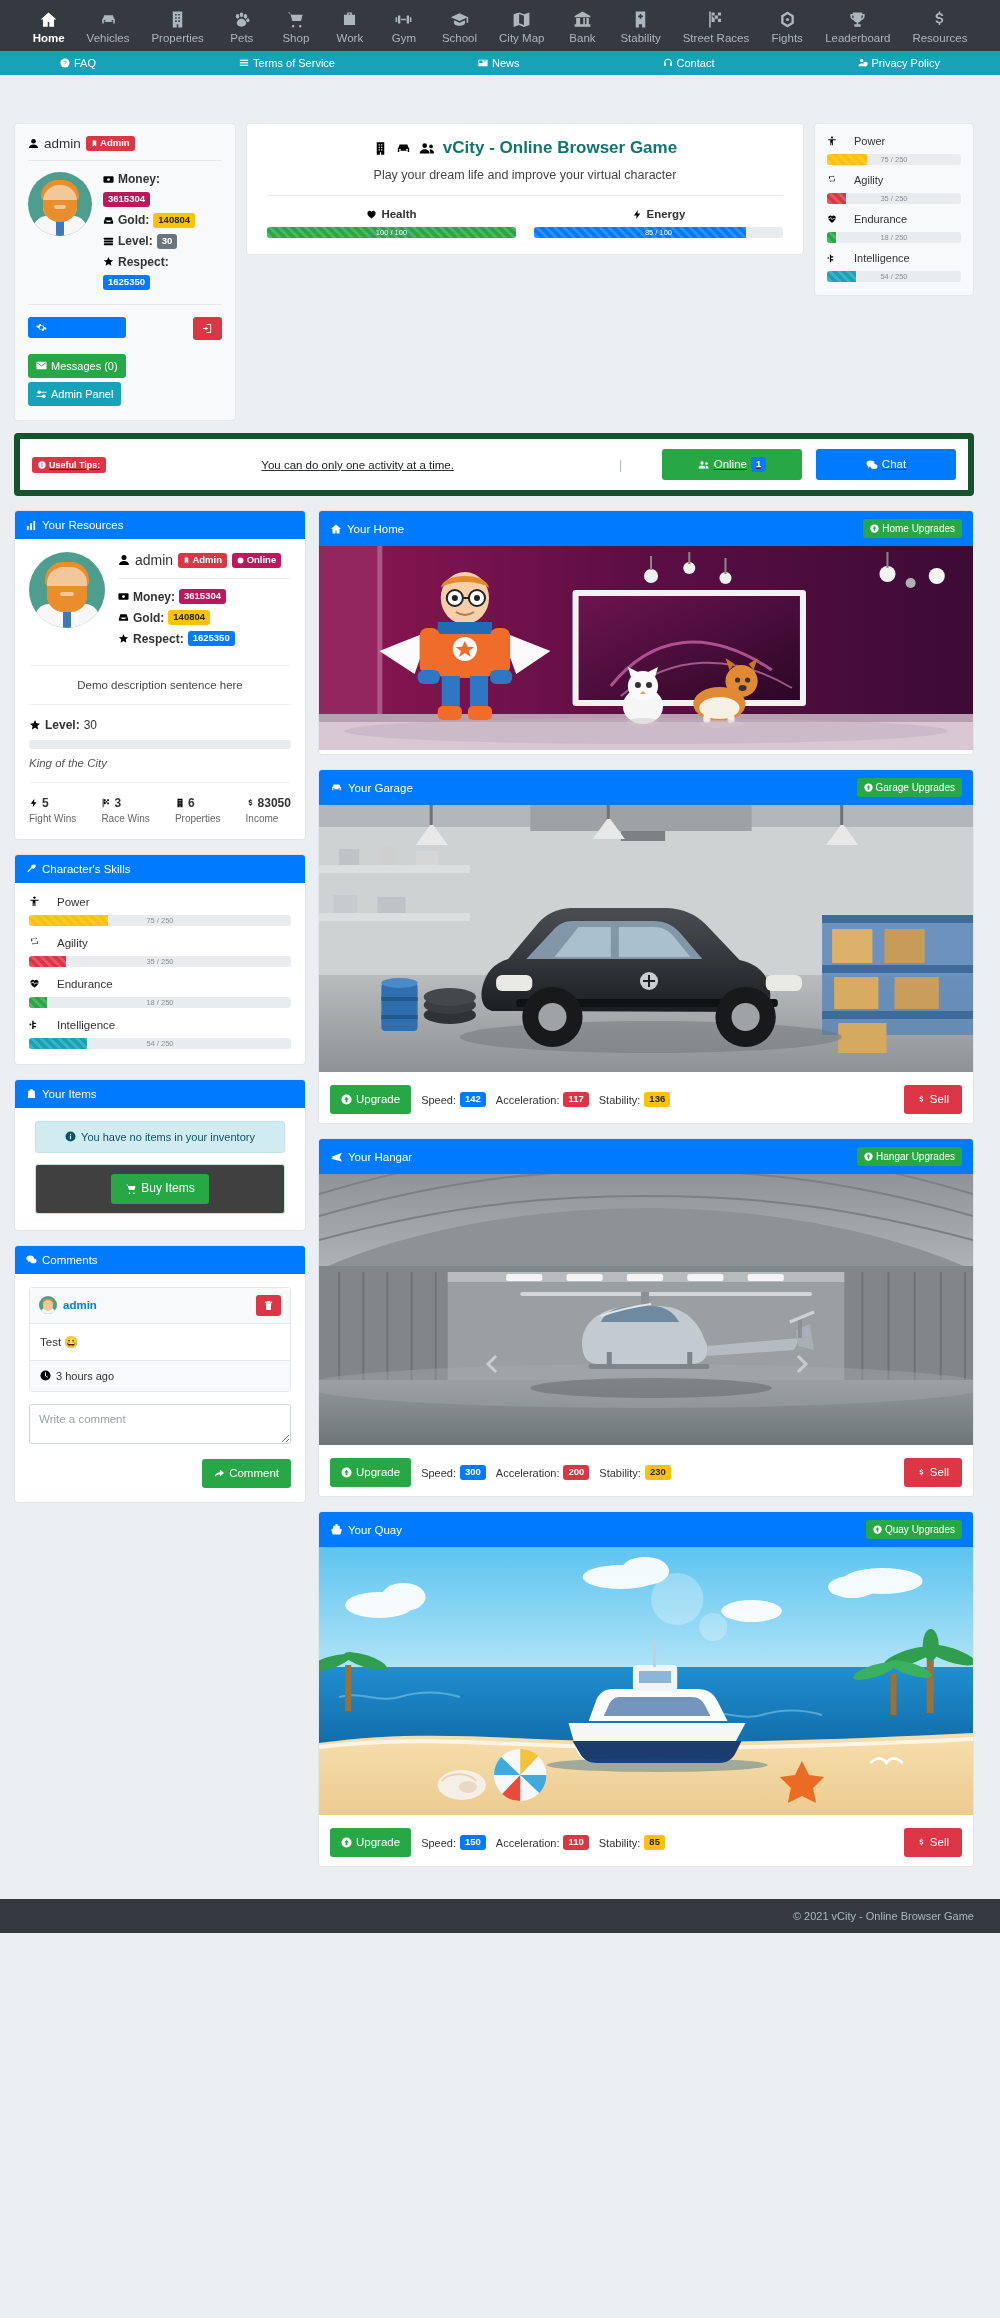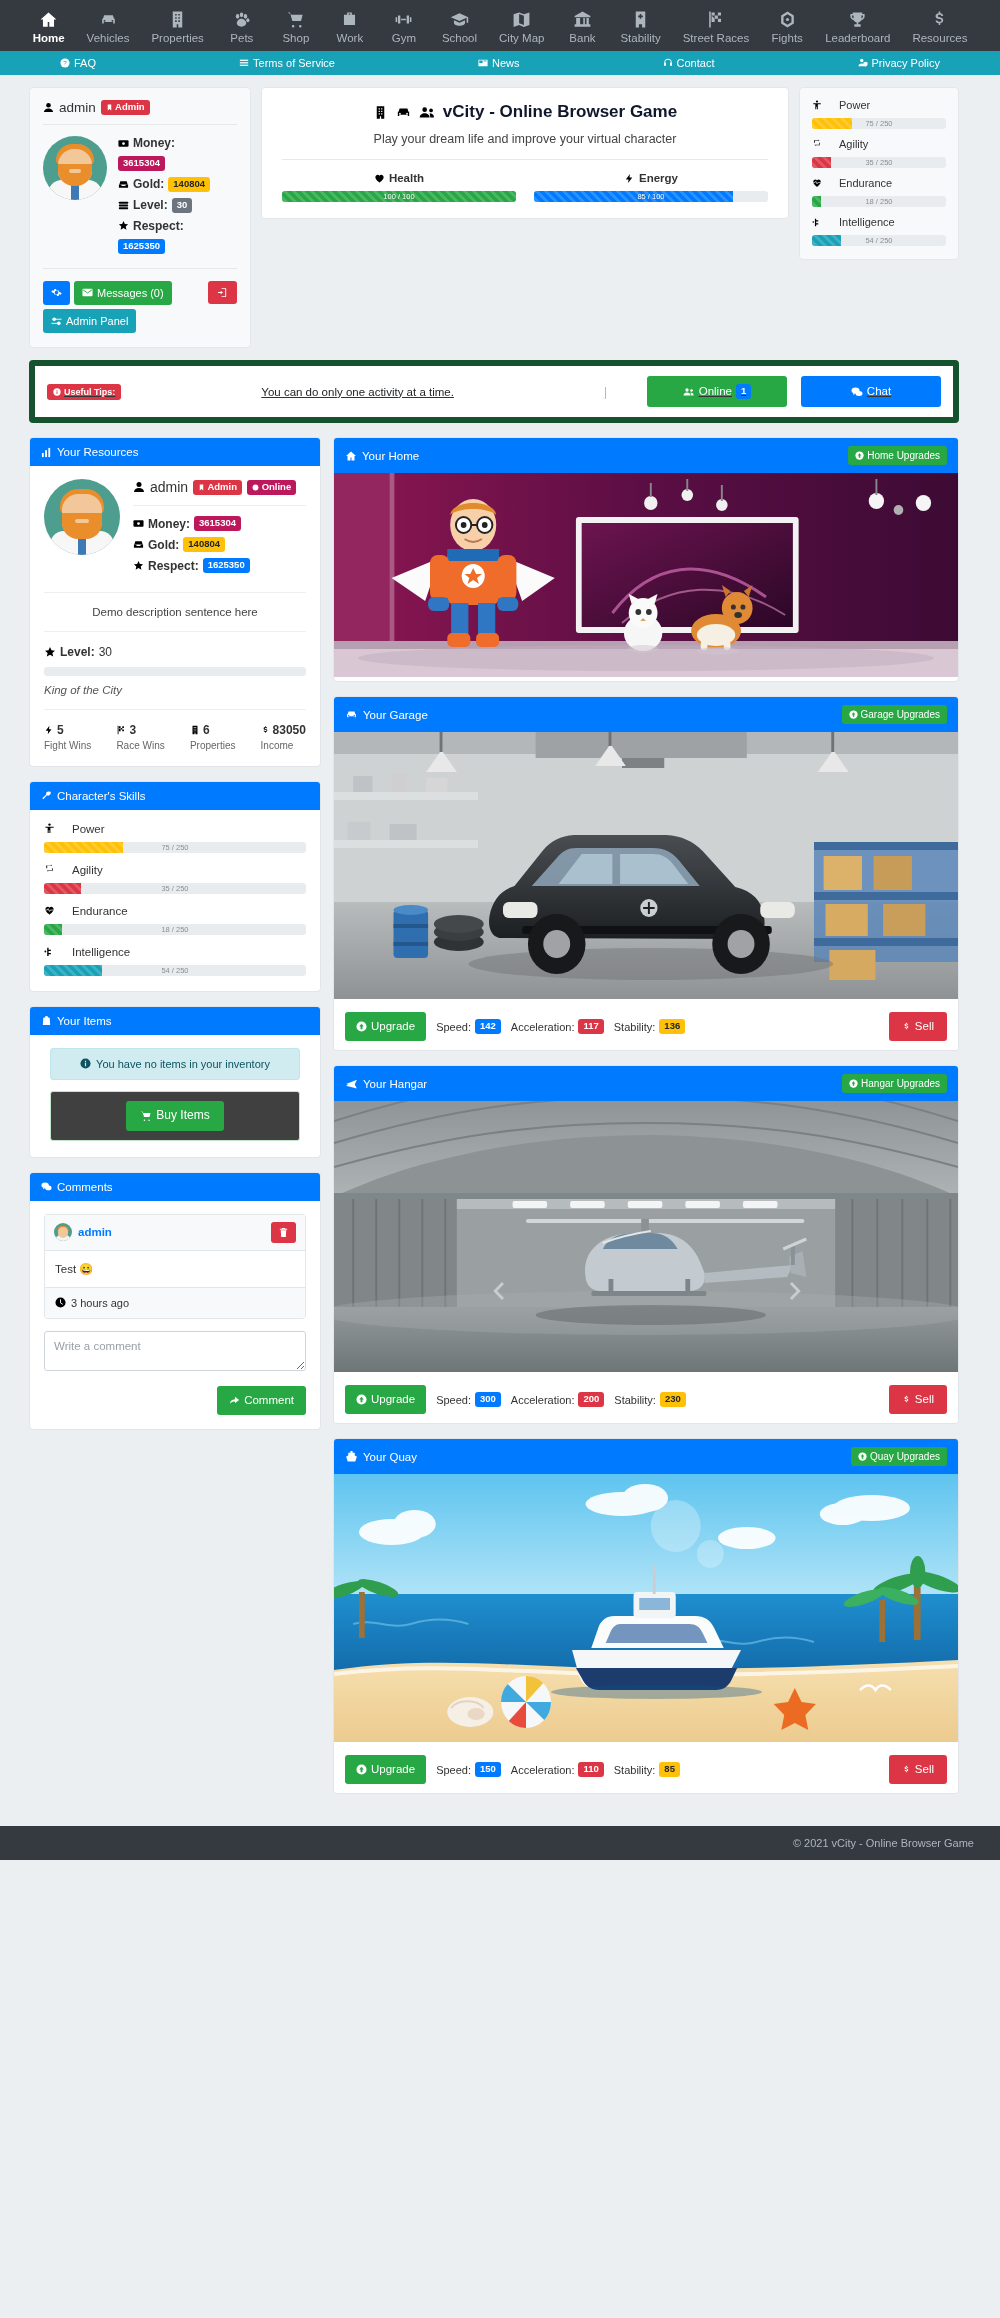--- a/index.html
+++ b/index.html
@@ -50,21 +50,21 @@
     font-size: 11px;
     display: flex;
     align-items: center;
     gap: 4px;
     cursor: pointer;
     white-space: nowrap;
   }
   .subnav-item svg { fill: #fff; }
 
   
-  .container { width: 988px; padding: 0 25px; }
+  .container { width: 988px; padding: 0 10px; margin-top: 36px; }
   .row-top {
     display: flex;
     gap: 10px;
     padding: 12px 4px 0;
     align-items: flex-start;
   }
 
   .card {
     background: #f8f9fa;
     border: 1px solid #e4e7ea;
@@ -134,21 +134,21 @@
     white-space: nowrap;
   }
   .btn-primary { background: #007bff; }
   .btn-success { background: #28a745; }
   .btn-info { background: #17a2b8; }
   .btn-danger { background: #dc3545; }
   .btn svg { fill: #fff; }
 
   
   .center-card { flex: 1; padding: 14px 20px 16px; text-align: center; }
-  .site-title { font-size: 17px; font-weight: bold; color: #0f172a; display:flex; align-items:center; justify-content:center; gap:7px;}
+  .site-title { font-size: 17px; font-weight: bold; color: #0f766e; display:flex; align-items:center; justify-content:center; gap:7px;}
   .site-sub { font-size: 12.5px; color: #444; margin-top: 10px; padding-bottom: 13px; border-bottom: 1px solid #e6e8ea; }
   .bars-row { display: flex; gap: 18px; margin-top: 12px; }
   .bar-col { flex: 1; }
   .bar-label { font-size: 11.5px; font-weight: bold; display:flex; align-items:center; justify-content:center; gap:4px; }
   .progress {
     height: 11px; background: #e9ecef; border-radius: 3px; margin-top: 7px;
     position: relative; overflow: hidden;
   }
   .progress-bar {
     height: 100%;
@@ -546,21 +546,21 @@
           <b>Respect:</b>
         </div>
         <div class="stat-line">
           <span class="badge badge-primary">1625350</span>
         </div>
       </div>
     </div>
     <div style="border-top:1px solid #e6e8ea; margin-top:8px;"></div>
     <div class="user-actions">
       <div style="display:flex; flex-direction:column; gap:4px; align-items:flex-start;">
-        <div style="display:flex;gap:4px;">
+        <div style="display:flex;gap:16px;flex-direction:column;">
           <button class="btn btn-primary">
             <span>
                   <svg class="i" width="11" height="11" viewBox="0 0 24 24">
                     <path d="M12 8a4 4 0 100 8 4 4 0 000-8zm9 4l2.2 1.6-1.8 3.1-2.6-.7a7 7 0 01-1.8 1l-.4 2.6h-3.6l-.4-2.6a7 7 0 01-1.8-1l-2.6.7-1.8-3.1L3 12l-2.2-1.6L2.6 7.3l2.6.7a7 7 0 011.8-1l.4-2.6h3.6l.4 2.6c.6.2 1.2.6 1.8 1l2.6-.7 1.8 3.1z"></path>
                   </svg>
                 </span>
           </button>
           <button class="btn btn-success">
             <span>
                   <svg class="i" width="11" height="11" viewBox="0 0 24 24">

